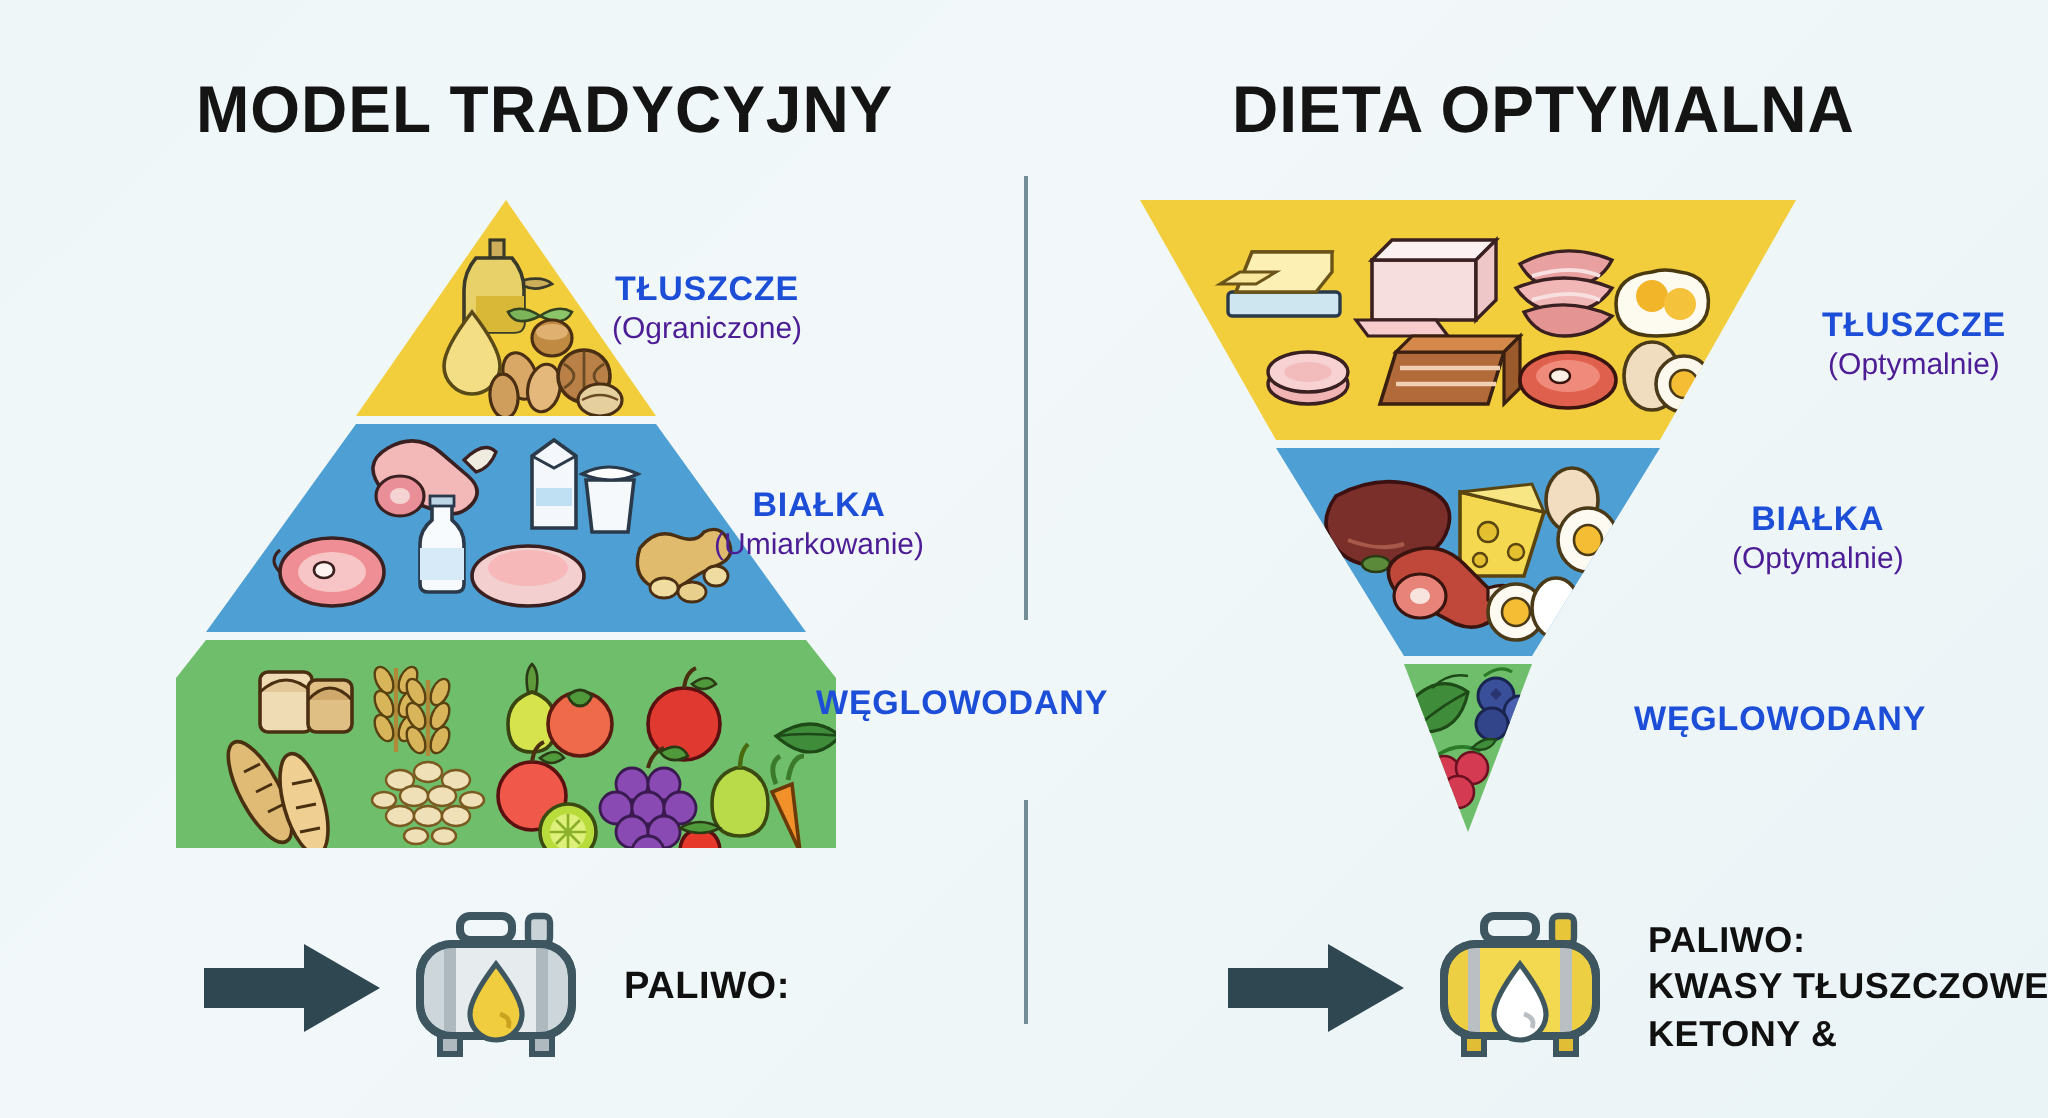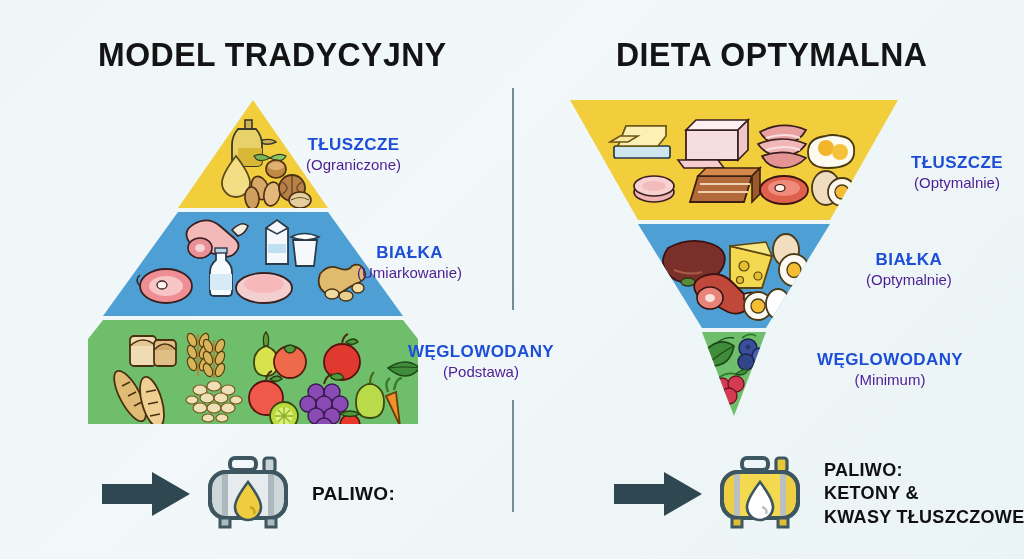--- a/index.html
+++ b/index.html
@@ -292,21 +292,20 @@
   <div class="tier-label" id="lbl-l-fat">
     <div class="main">TŁUSZCZE</div>
     <div class="sub">(Ograniczone)</div>
   </div>
   <div class="tier-label" id="lbl-l-pro">
     <div class="main">BIAŁKA</div>
     <div class="sub">(Umiarkowanie)</div>
   </div>
   <div class="tier-label" id="lbl-l-carb">
     <div class="main">WĘGLOWODANY</div>
-    <div class="sub">(Podstawa)</div>
   </div>
 
   <div id="pyramid-right">
     <svg viewBox="0 0 328 320" width="328" height="320">
       <defs>
         <clipPath id="clipFatR">
             <polygon points="0,2 328,2 260,122 68,122"></polygon>
           </clipPath>
         <clipPath id="clipProR">
             <polygon points="68,126 260,126 196,230 132,230"></polygon>
@@ -448,21 +447,20 @@
   <div class="tier-label" id="lbl-r-fat">
     <div class="main">TŁUSZCZE</div>
     <div class="sub">(Optymalnie)</div>
   </div>
   <div class="tier-label" id="lbl-r-pro">
     <div class="main">BIAŁKA</div>
     <div class="sub">(Optymalnie)</div>
   </div>
   <div class="tier-label" id="lbl-r-carb">
     <div class="main">WĘGLOWODANY</div>
-    <div class="sub">(Minimum)</div>
   </div>
 
   <div class="fuel-row" id="fuel-left">
     <svg class="arrow" viewBox="0 0 92 52">
       <path d="M2 16 h50 V4 l38 22 l-38 22 V36 H2 z" fill="#2E4750"></path>
     </svg>
     <svg class="tank" viewBox="0 0 96 84">
       <rect x="30" y="6" width="26" height="12" rx="5" fill="none" stroke="#3d5660" stroke-width="4"></rect>
       <rect x="64" y="6" width="11" height="14" rx="3" fill="#c9d2d6" stroke="#3d5660" stroke-width="3.2"></rect>
       <rect x="10" y="20" width="76" height="46" rx="16" fill="#cdd6da" stroke="#3d5660" stroke-width="4"></rect>
@@ -492,18 +490,18 @@
       <rect x="22" y="20" width="6" height="46" fill="#b9bfc2"></rect>
       <rect x="68" y="20" width="6" height="46" fill="#b9bfc2"></rect>
       <rect x="10" y="20" width="76" height="46" rx="16" fill="none" stroke="#3d5660" stroke-width="4"></rect>
       <path d="M48 30 q-13 17 -13 25 a13 13 0 0 0 26 0 q0 -8 -13 -25 z" fill="#ffffff" stroke="#3d5660" stroke-width="2.6"></path>
       <path d="M50 55 q6 2 4 7" stroke="#b9bfc2" stroke-width="2.4" fill="none"></path>
       <rect x="20" y="66" width="10" height="9" fill="#e0bd35" stroke="#3d5660" stroke-width="3"></rect>
       <rect x="66" y="66" width="10" height="9" fill="#e0bd35" stroke="#3d5660" stroke-width="3"></rect>
     </svg>
     <div class="fuel-text">
       <div>PALIWO:</div>
+      <div>KWASY TŁUSZCZOWE</div>
       <div>KETONY &amp;</div>
-      <div>KWASY TŁUSZCZOWE</div>
     </div>
   </div>
 
 </div>
 
 </body></html>

